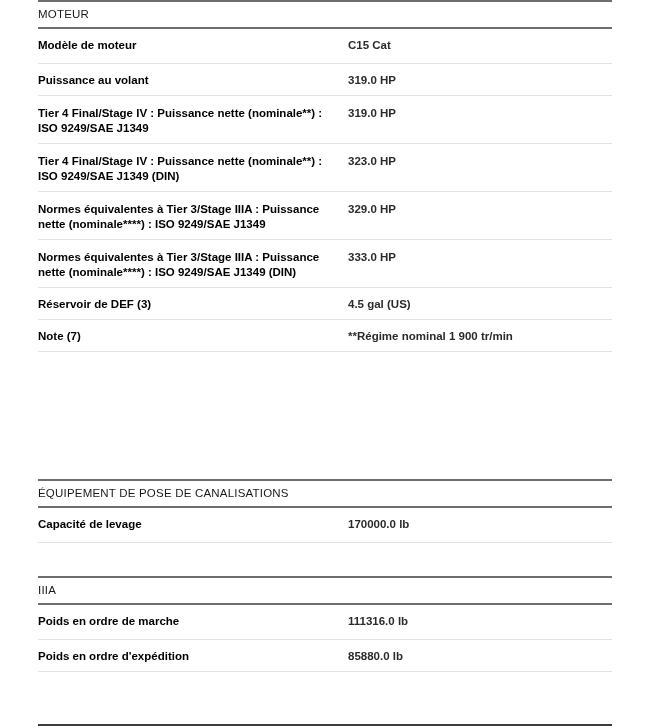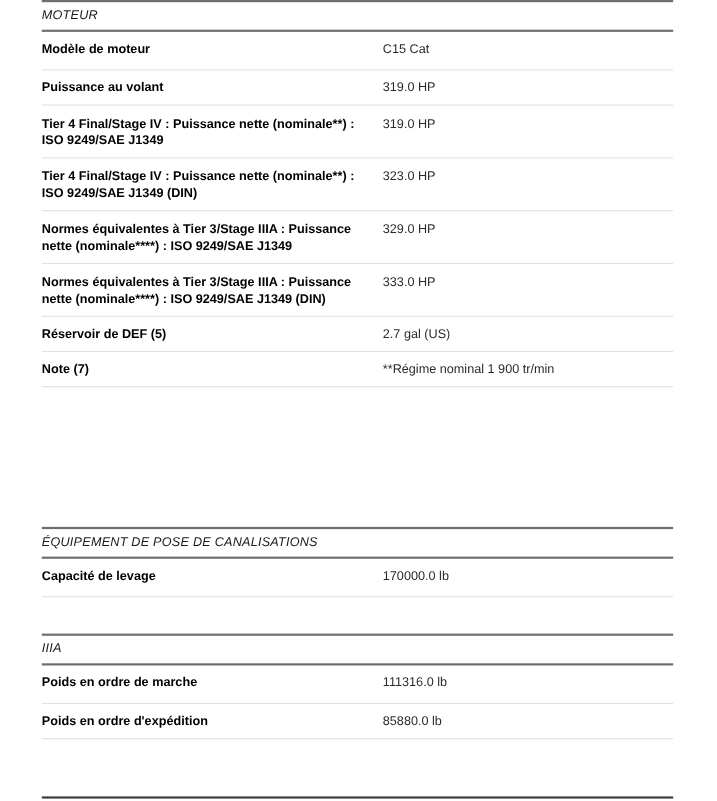--- a/index.html
+++ b/index.html
@@ -35,21 +35,20 @@
     border-bottom: 2px solid #6e6e6e;
   }
   .section-title {
     font-size: 11.5px;
     font-weight: normal;
     letter-spacing: 0.2px;
     color: #1a1a1a;
     padding: 5px 0 6px 0;
     line-height: 14px;
     white-space: nowrap;
-    font-style: italic;
   }
 
   
   .rows {
     width: 100%;
     border-collapse: collapse;
     table-layout: fixed;
   }
   .rows tr {
     vertical-align: top;
@@ -60,21 +59,21 @@
     font-size: 11.5px;
     line-height: 15px;
   }
   .rows td.label {
     width: 302px;
     font-weight: bold;
     color: #000000;
     padding-right: 8px;
   }
   .rows td.value {
-    font-weight: normal;
+    font-weight: bold;
     color: #2b2b2b;
   }
   
   .rows tr td { padding-top: 9px; }
   .rows tr.tall td { padding-top: 10px; margin-left: 28px; }
 
   .bottom-rule {
     position: absolute;
     left: 38px;
     width: 574px;
@@ -110,22 +109,22 @@
         </tr>
         <tr class="tall">
           <td class="label">Normes équivalentes à Tier 3/Stage IIIA : Puissance nette (nominale****) : ISO 9249/SAE J1349</td>
           <td class="value">329.0 HP</td>
         </tr>
         <tr class="tall">
           <td class="label">Normes équivalentes à Tier 3/Stage IIIA : Puissance nette (nominale****) : ISO 9249/SAE J1349 (DIN)</td>
           <td class="value">333.0 HP</td>
         </tr>
         <tr>
-          <td class="label">Réservoir de DEF (5)</td>
-          <td class="value">2.7 gal (US)</td>
+          <td class="label">Réservoir de DEF (3)</td>
+          <td class="value">4.5 gal (US)</td>
         </tr>
         <tr>
           <td class="label">Note (7)</td>
           <td class="value">**Régime nominal 1 900 tr/min</td>
         </tr>
       </tbody>
     </table>
   </div>
 
   <div class="col" style="top:479px;">

